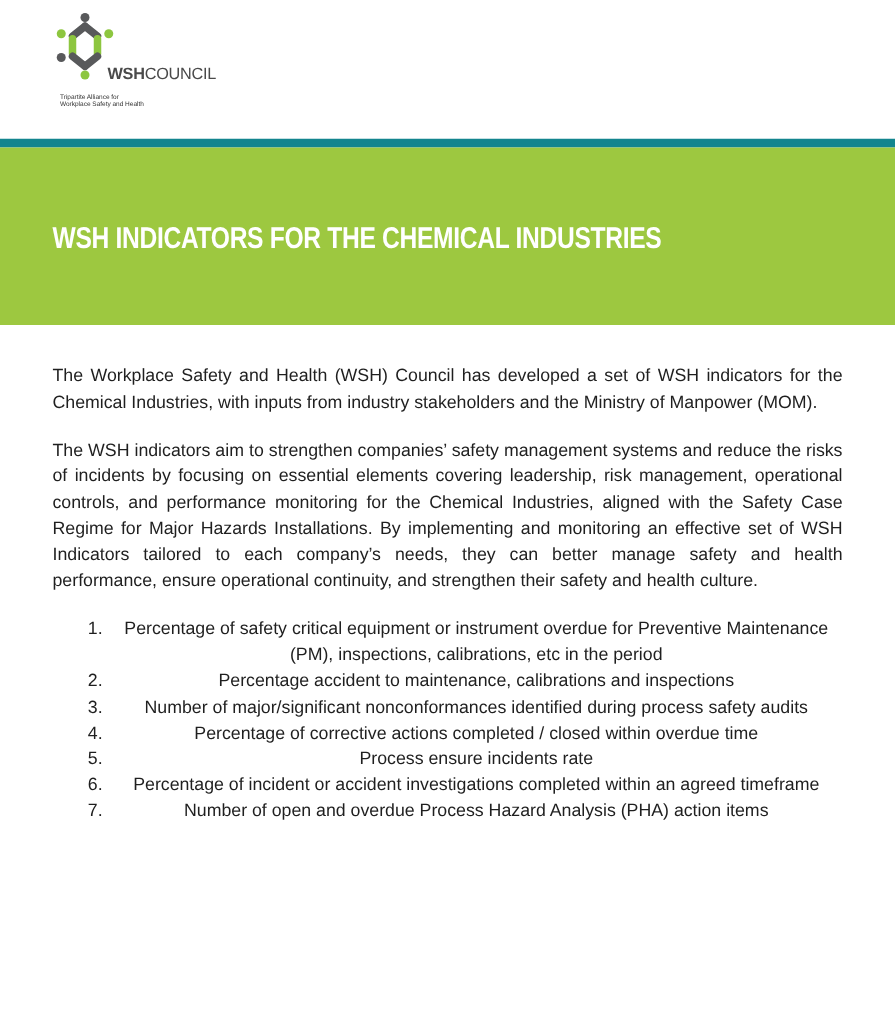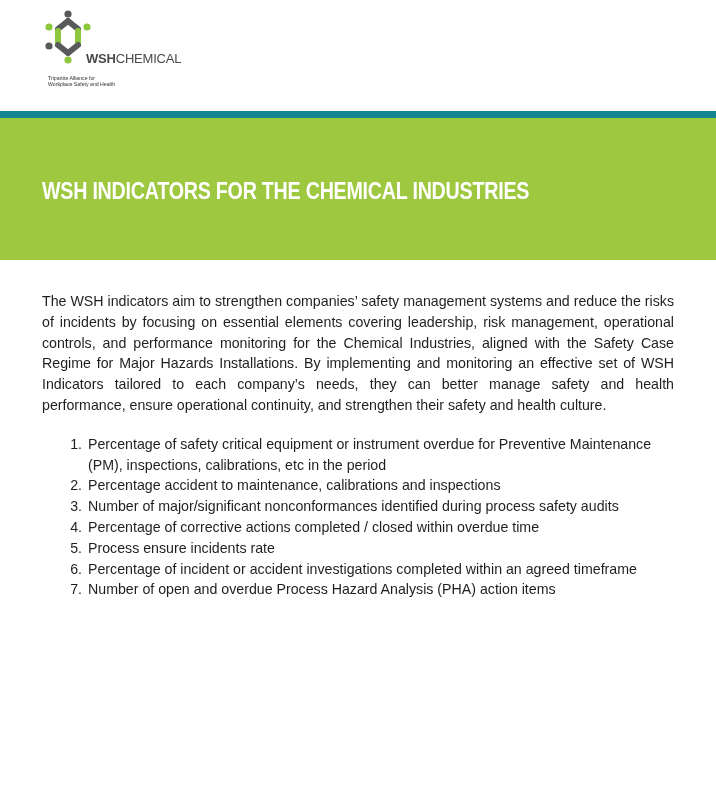--- a/index.html
+++ b/index.html
@@ -8,21 +8,21 @@
   .logo svg { position:absolute; left:0; top:0; }
   .logo-word { position:absolute; left:50px; top:43px; font-size:13px; letter-spacing:-0.2px; color:#4a4a4a; white-space:nowrap; }
   .logo-word b { font-weight:bold; color:#4a4a4a; }
   .logo-tag { position:absolute; left:12px; top:67px; font-size:5.2px; line-height:6px; color:#333; white-space:nowrap; }
   .stripe { position:absolute; left:0; top:111px; width:716px; height:7px; background:#13858e; }
   .banner { position:absolute; left:0; top:118px; width:716px; height:142px; background:#9dc840; }
   .banner-title { position:absolute; left:42px; top:177px; font-size:24px; font-weight:bold; color:#ffffff; white-space:nowrap; transform:scaleX(0.82); transform-origin:left top; letter-spacing:-0.3px; }
   .content { position:absolute; left:42px; top:291px; width:632px; font-size:14.2px; line-height:20.8px; text-align:justify; color:#1f1f1f; }
   .content p { margin:0 0 18px 0; }
   .content ol { margin:12px 0 0 0; padding-left:44px; }
-  .content ol li { margin:0; padding-left:2px; text-align:left; }
+  .content ol li { margin:0; padding-left:2px; text-align:center; }
 </style>
 </head>
 <body>
 
 <div class="logo">
   <svg width="70" height="62" viewBox="0 0 70 62">
 
     <g stroke-width="6" stroke-linecap="round" fill="none">
       <line x1="32" y1="13" x2="22" y2="21" stroke="#58595b"></line>
       <line x1="32" y1="13" x2="42" y2="21" stroke="#58595b"></line>
@@ -31,33 +31,34 @@
       <line x1="22" y1="37" x2="32" y2="45" stroke="#58595b"></line>
       <line x1="42" y1="37" x2="32" y2="45" stroke="#58595b"></line>
     </g>
 
     <circle cx="32" cy="6" r="3.6" fill="#58595b"></circle>
     <circle cx="13" cy="19" r="3.6" fill="#8dc63f"></circle>
     <circle cx="51" cy="19" r="3.6" fill="#8dc63f"></circle>
     <circle cx="13" cy="38" r="3.6" fill="#58595b"></circle>
     <circle cx="32" cy="52" r="3.6" fill="#8dc63f"></circle>
   </svg>
-  <div class="logo-word"><b>WSH</b><span>CHEMICAL</span></div>
+  <div class="logo-word"><b>WSH</b><span>COUNCIL</span></div>
   <div class="logo-tag">
     <div>Tripartite Alliance for</div>
     <div>Workplace Safety and Health</div>
   </div>
 </div>
 
 <div class="stripe"></div>
 <div class="banner">
 </div>
 <div class="banner-title">WSH INDICATORS FOR THE CHEMICAL INDUSTRIES</div>
 
 <div class="content">
+  <p>The Workplace Safety and Health (WSH) Council has developed a set of WSH indicators for the Chemical Industries, with inputs from industry stakeholders and the Ministry of Manpower (MOM).</p>
   <p>The WSH indicators aim to strengthen companies’ safety management systems and reduce the risks of incidents by focusing on essential elements covering leadership, risk management, operational controls, and performance monitoring for the Chemical Industries, aligned with the Safety Case Regime for Major Hazards Installations. By implementing and monitoring an effective set of WSH Indicators tailored to each company’s needs, they can better manage safety and health performance, ensure operational continuity, and strengthen their safety and health culture.</p>
   <ol>
     <li>Percentage of safety critical equipment or instrument overdue for Preventive Maintenance (PM), inspections, calibrations, etc in the period</li>
     <li>Percentage accident to maintenance, calibrations and inspections</li>
     <li>Number of major/significant nonconformances identified during process safety audits</li>
     <li>Percentage of corrective actions completed / closed within overdue time</li>
     <li>Process ensure incidents rate</li>
     <li>Percentage of incident or accident investigations completed within an agreed timeframe</li>
     <li>Number of open and overdue Process Hazard Analysis (PHA) action items</li>
   </ol>

